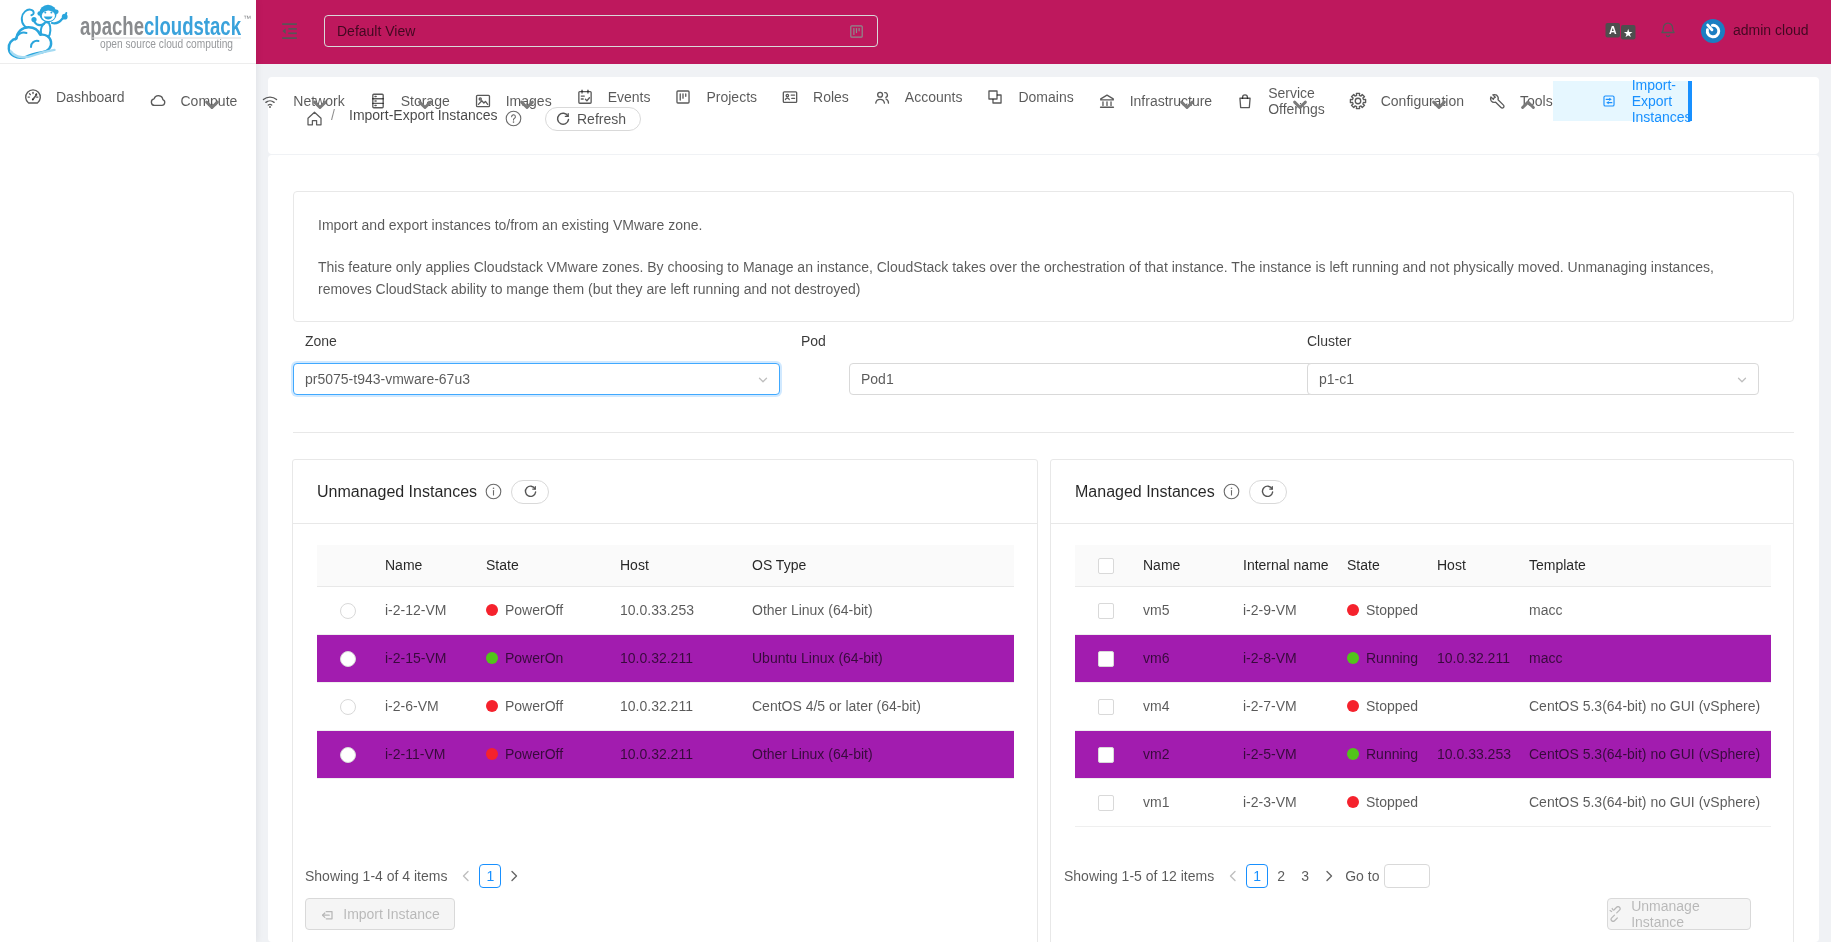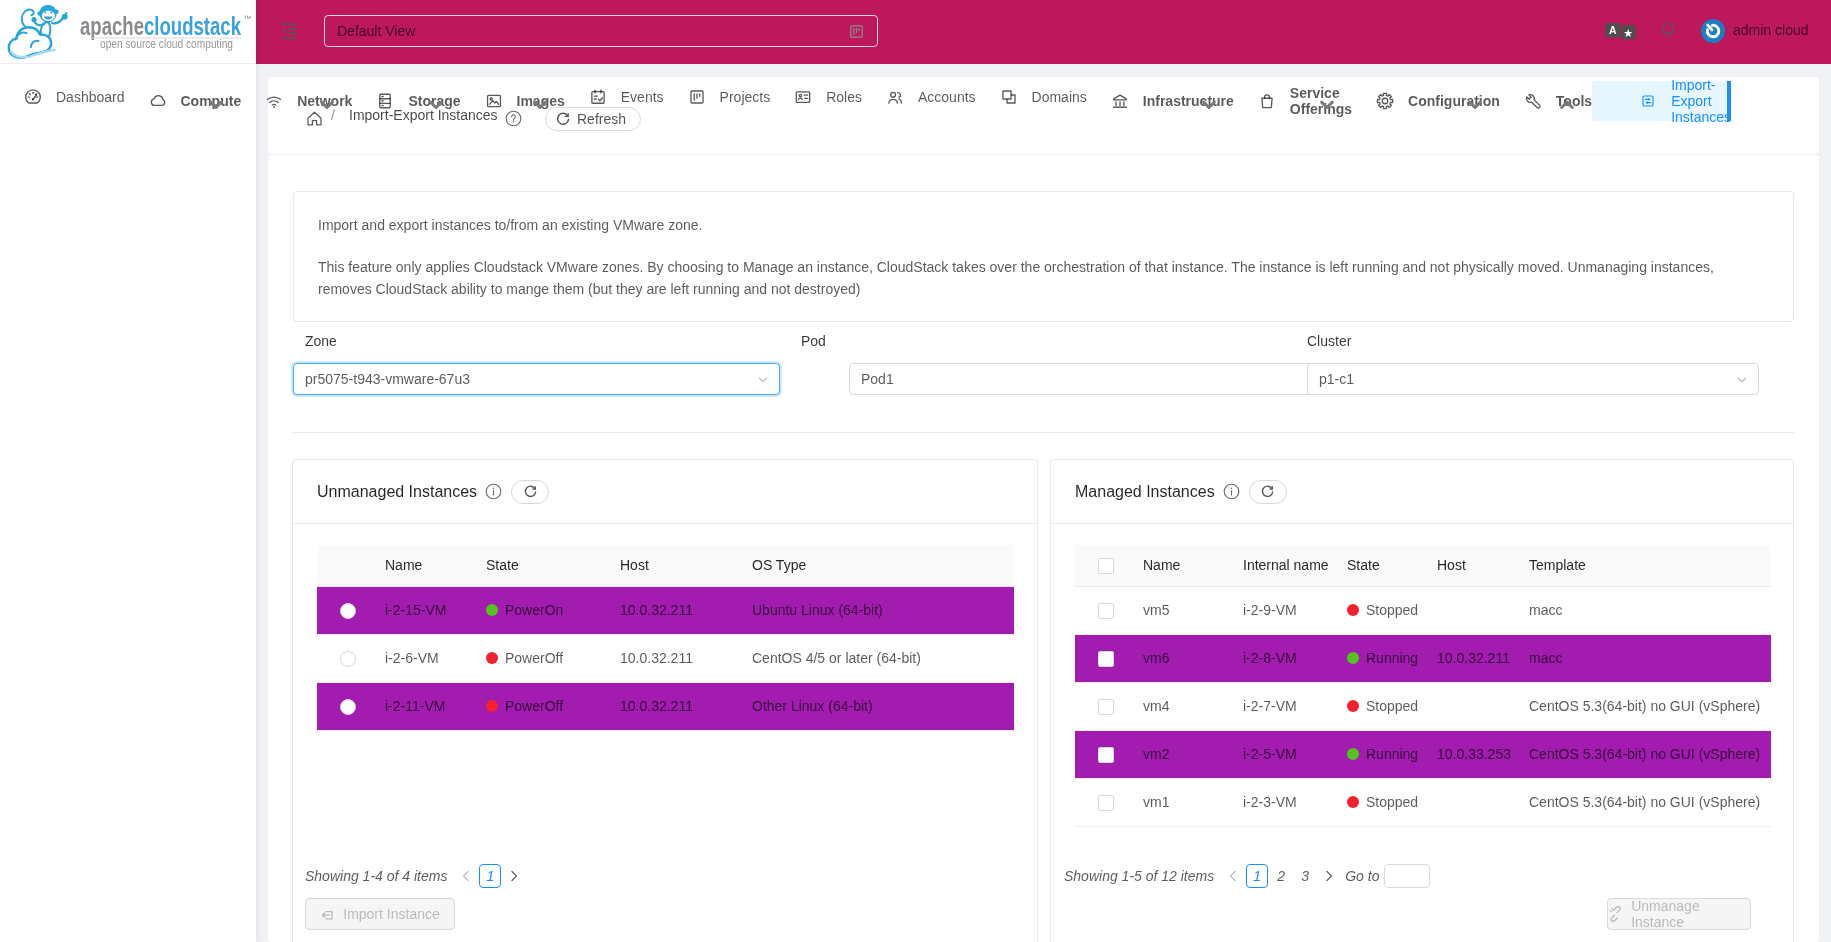--- a/index.html
+++ b/index.html
@@ -9,21 +9,21 @@
 
 
 .sidebar { position:absolute; left:0; top:0; width:256px; height:942px; background:#fff;
   box-shadow:2px 0 6px rgba(0,21,41,.06); z-index:5; }
 .logo { height:64px; border-bottom:1px solid #ededed; overflow:hidden; }
 .menu { padding-top:13px; display:flex; flex-direction:row; align-items:stretch; }
 .mi { display:flex; align-items:center; height:40px; padding-left:24px; position:relative;
   color:rgba(0,0,0,0.65); cursor:pointer; }
 .mi svg { flex:none; width:18px; height:18px; }
 .mi .txt { margin-left:14px; }
-.mi.sub { margin:4px 0;font-weight:bold; }
+.mi.sub { margin:4px 0; }
 .mi .chev { position:absolute; right:16px; top:15px; color:#7a7a7a; }
 .mi.child { padding-left:49px; margin-top:4px; }
 .mi.child svg { width:14px; height:14px; }
 .mi.child .txt { margin-left:16px; }
 .mi.sel { background:#e6f7ff; color:#1890ff; }
 .mi.sel::after { content:""; position:absolute; right:0; top:0; bottom:0; width:4px; background:#1890ff; }
 
 
 .hdr { position:absolute; left:256px; top:0; width:1575px; height:64px; background:#be185d; }
 .fold { position:absolute; left:24px; top:21px; }
@@ -70,21 +70,21 @@
 thead tr { height:41px; background:#fafafa; }
 th { color:rgba(0,0,0,0.85); font-weight:500; border-bottom:1px solid #e8e8e8; }
 tbody tr { height:48px; }
 tbody td { border-bottom:1px solid #efefef; }
 tr.alt { background:#a21caf; }
 td.ctr, th.ctr { padding:0 0 0 6px; text-align:center; }
 .radio { display:inline-block; width:16px; height:16px; border:1px solid #d9d9d9; border-radius:50%; background:#fff; vertical-align:middle; }
 .cbox { display:inline-block; width:16px; height:16px; border:1px solid #d9d9d9; border-radius:2px; background:#fff; vertical-align:middle; }
 .dot { display:inline-block; width:12px; height:12px; border-radius:50%; margin-right:7px; vertical-align:-1px; }
 
-.pgrow { position:absolute; top:404px; height:24px; display:flex; align-items:center; color:rgba(0,0,0,0.65);font-style:italic; }
+.pgrow { position:absolute; top:404px; height:24px; display:flex; align-items:center; color:rgba(0,0,0,0.65); }
 .pgr { display:flex; margin-left:7px; align-items:center; }
 .pgi { width:24px; height:24px; display:flex; align-items:center; justify-content:center; }
 .pgi.pg1 { width:22px; margin:0 1px; border:1px solid #1890ff; border-radius:4px; color:#1890ff; }
 .goto { margin-left:4px; }
 .ginput { margin-left:5px; width:46px; height:24px; border:1px solid #d9d9d9; border-radius:4px; background:#fff; }
 .btn-dis { position:absolute; top:438px; height:32px; background:#f5f5f5; border:1px solid #d9d9d9;
   border-radius:4px; color:rgba(0,0,0,0.25); display:flex; align-items:center; justify-content:center; }
 .btn-dis svg { margin-right:8px; }
 </style></head>
 <body>
@@ -417,20 +417,27 @@
       <thead>
           <tr>
             <th class="ctr"></th>
             <th>Name</th>
             <th>State</th>
             <th>Host</th>
             <th>OS Type</th>
           </tr>
         </thead>
       <tbody>
+<tr>
+            <td class="ctr"><span class="radio"></span></td>
+            <td>i-2-12-VM</td>
+            <td><span class="dot" style="background:#f5222d"></span>PowerOff</td>
+            <td>10.0.33.253</td>
+            <td>Other Linux (64-bit)</td>
+          </tr>
 <tr class="alt">
             <td class="ctr"><span class="radio"></span></td>
             <td>i-2-15-VM</td>
             <td><span class="dot" style="background:#52c41a"></span>PowerOn</td>
             <td>10.0.32.211</td>
             <td>Ubuntu Linux (64-bit)</td>
           </tr>
 <tr>
             <td class="ctr"><span class="radio"></span></td>
             <td>i-2-6-VM</td>

